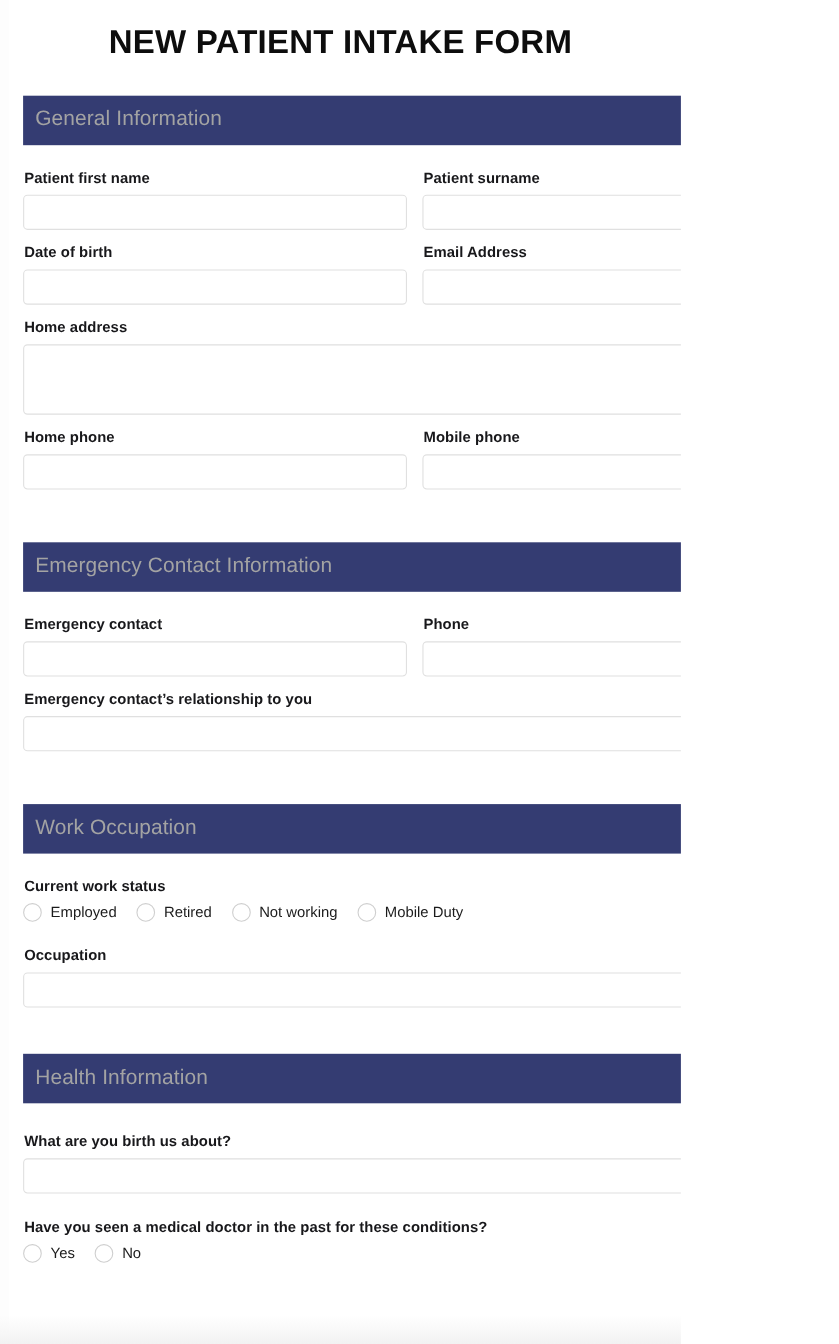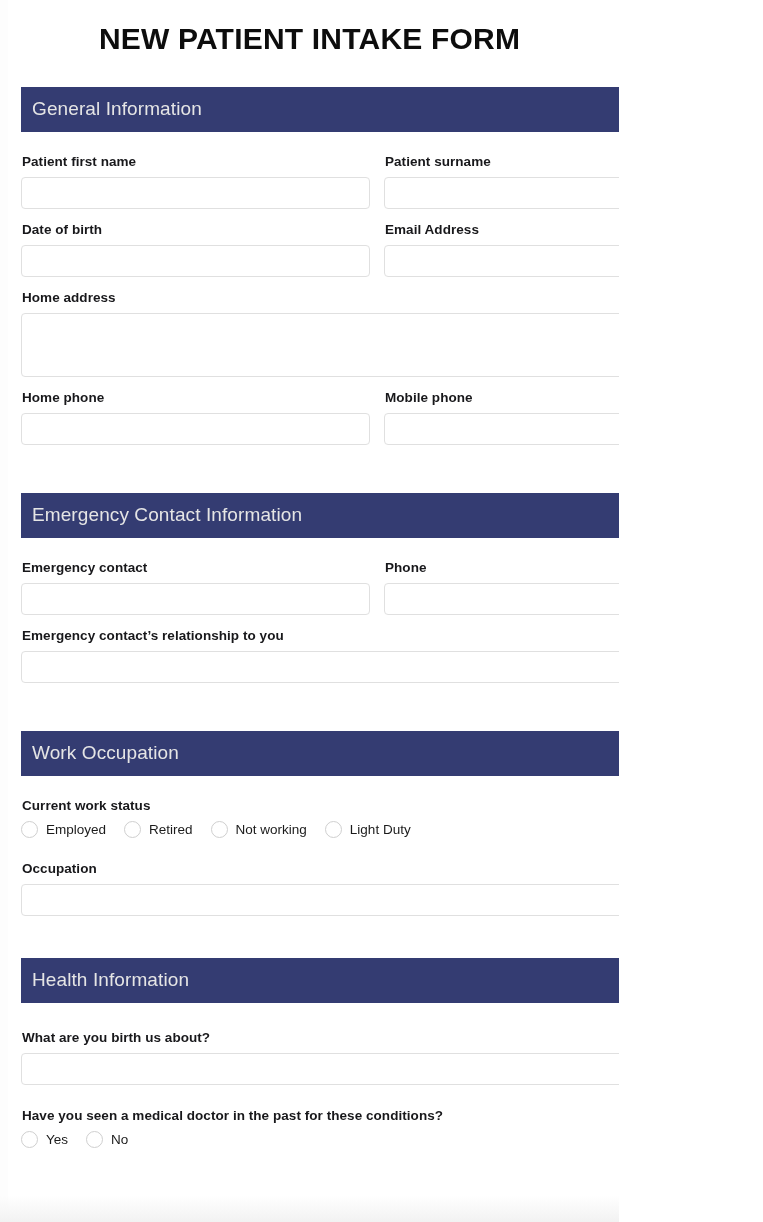--- a/index.html
+++ b/index.html
@@ -47,21 +47,21 @@
     line-height: 34px;
   }
 
   .content {
     padding: 0 13px 0 21px;
     margin-top: 31px;
   }
 
   .section-header {
     background: #343c72;
-    color: #e5e5e5;
+    color: #a3a3a3;
     font-size: 19px;
     font-weight: 400;
     line-height: 22px;
     padding: 11px 0 12px 11px;
     margin: 0 0 0 0;
     width: 729px;
     letter-spacing: 0.1px;
   }
 
   .section-body {
@@ -249,21 +249,21 @@
             <div class="radio-option">
               <span class="radio-dot"></span>
               <span class="radio-label">Retired</span>
             </div>
             <div class="radio-option">
               <span class="radio-dot"></span>
               <span class="radio-label">Not working</span>
             </div>
             <div class="radio-option">
               <span class="radio-dot"></span>
-              <span class="radio-label">Light Duty</span>
+              <span class="radio-label">Mobile Duty</span>
             </div>
           </div>
         </div>
       </div>
 
       <div class="row" style="margin-top:10px;">
         <div class="col-full field">
           <label class="field-label">Occupation</label>
           <input class="text-input" type="text" value="" style="">
         </div>

